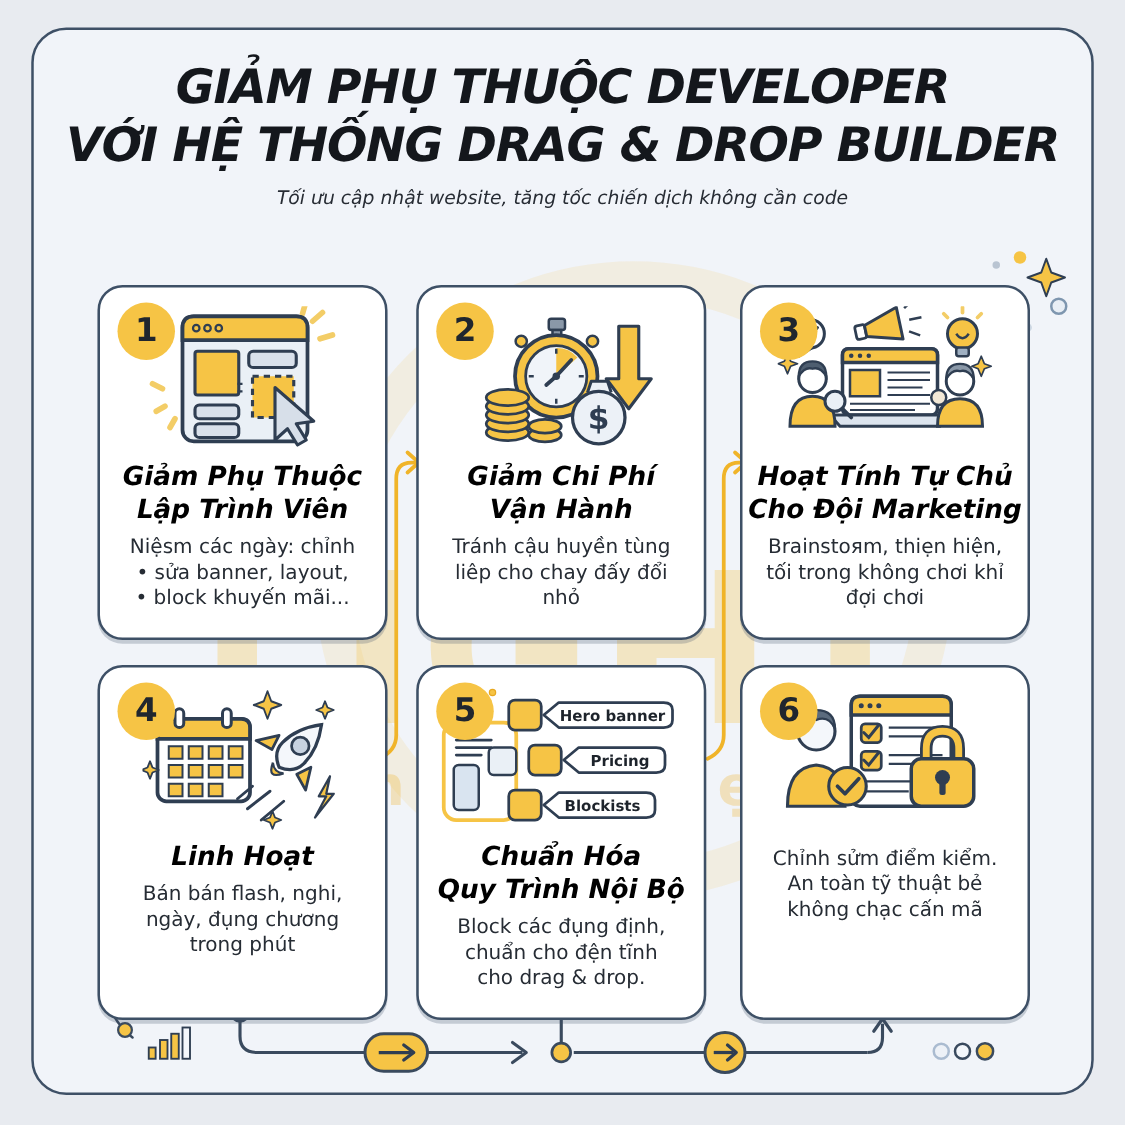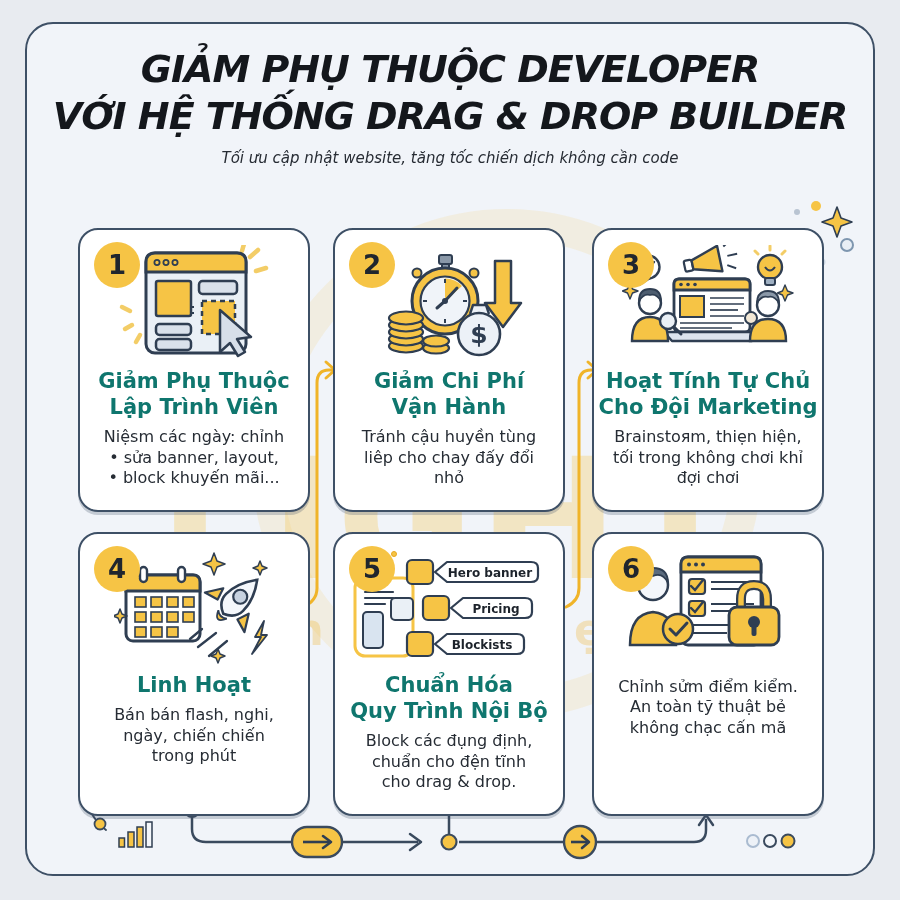--- a/index.html
+++ b/index.html
@@ -43,21 +43,21 @@
     z-index:3;text-align:center;
   }
   .c1{left:78px;top:228px;} .c2{left:333px;top:228px;} .c3{left:592px;top:228px;}
   .c4{left:78px;top:532px;} .c5{left:333px;top:532px;} .c6{left:592px;top:532px;}
   .badge{
     position:absolute;left:14px;top:12px;width:46px;height:46px;border-radius:50%;
     background:#F6C445;display:flex;align-items:center;justify-content:center;
     font-size:26px;font-weight:bold;color:#20262e;
   }
   .icon-wrap{margin-top:12px;height:124px;display:flex;align-items:center;justify-content:center;}
-  .card-title{font-size:21px;font-weight:bold;line-height:1.24;color:#0f766e;margin-top:2px;}
+  .card-title{font-size:21px;font-weight:bold;line-height:1.24;color:#000000;margin-top:2px;font-style:italic;}
   .card-desc{margin-top:7px;font-size:16px;line-height:1.28;color:#262c34;}
   .connectors{position:absolute;left:0;top:0;z-index:2;pointer-events:none;}
   svg text{font-family:"DejaVu Sans","Liberation Sans",sans-serif;}
 </style>
 </head>
 <body>
 
 <div class="canvas">
 
   <div class="panel">
@@ -326,21 +326,21 @@
           <path d="M104 100 L106 105 L111 107 L106 109 L104 114 L102 109 L97 107 L102 105 Z"></path>
           <path d="M6 60 L8 65 L13 67 L8 69 L6 74 L4 69 L-1 67 L4 65 Z"></path>
         </g>
       </svg>
     </div>
     <div class="card-title">
       <span>Linh Hoạt</span><br>
     </div>
     <div class="card-desc">
       <div>Bán bán flash, nghi,</div>
-      <div>ngày, chiến chiến</div>
+      <div>ngày, đụng chương</div>
       <div>trong phút</div>
     </div>
   </div>
 
   <div class="card c5">
     <div class="icon-wrap">
       <svg width="200" height="120" viewBox="0 0 200 120">
         <g fill="#F6C445" stroke="#E8A820" stroke-width="1">
           <path d="M30 6 L32.5 12 L38 14.5 L32.5 17 L30 23 L27.5 17 L22 14.5 L27.5 12 Z"></path>
           <circle cx="45" cy="6" r="2.5"></circle>

